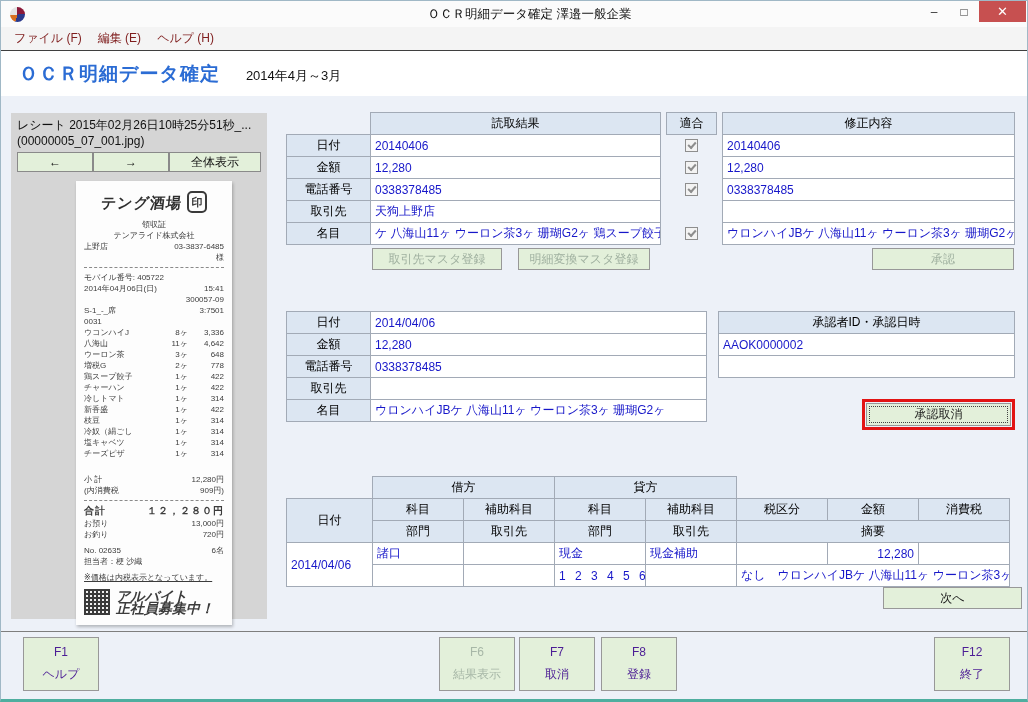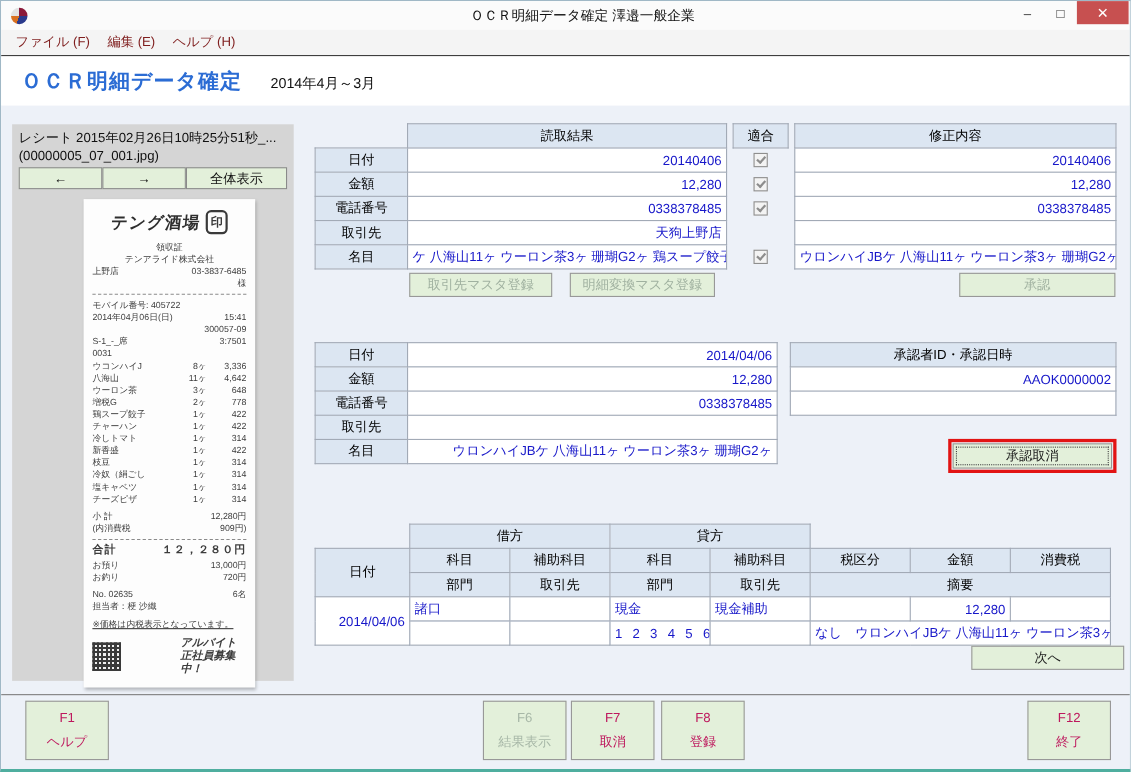--- a/index.html
+++ b/index.html
@@ -27,21 +27,21 @@
   .content{position:absolute;left:0;top:95px;width:1028px;height:535px;background:#edf1f8;}
   .fnbar{position:absolute;left:0;top:630px;width:1028px;height:68px;background:#edf1f8;border-top:1px solid #7e7e7e;}
   
   .gbtn{position:absolute;height:22px;background:#e3f0da;border:1px solid #989898;font-size:12px;
     display:flex;align-items:center;justify-content:center;box-sizing:border-box;color:#1a1a1a;}
   .gbtn.dis{color:#a0b1a0;}
   
   table.grid{position:absolute;border-collapse:collapse;table-layout:fixed;}
   .grid td{height:22px;padding:0 4px;font-size:12px;box-sizing:border-box;overflow:hidden;white-space:nowrap;}
   .grid td.h{background:#dce6f2;border:1px solid #a2aab6;text-align:center;color:#000;}
-  .grid td.v{background:#fff;border:1px solid #a2aab6;color:#1717c9;text-align:right;}
+  .grid td.v{background:#fff;border:1px solid #a2aab6;color:#1717c9;text-align:left;}
   .grid td.vl{text-align:left;}
   .grid td.vr{text-align:right;}
   .grid td.x{border:none;background:transparent;}
   .sp7{letter-spacing:3px;}
   .cb{width:13px;height:13px;margin:0 auto;background:#f3f3f3;border:1px solid #8e8e8e;position:relative;box-sizing:border-box;}
   .cb::after{content:"";position:absolute;left:2px;top:2px;width:6px;height:3px;
     border-left:2px solid #8d8d8d;border-bottom:2px solid #8d8d8d;transform:rotate(-48deg);}
   
   .receipt-panel{position:absolute;left:10px;top:17px;width:256px;height:506px;background:#d5d5d5;
     box-sizing:border-box;padding:4px 6px;}
@@ -63,29 +63,29 @@
   .r-item{display:flex;}
   .r-item .n{flex:1;}
   .r-item .q{width:22px;text-align:right;}
   .r-item .p{width:36px;text-align:right;}
   .r-big{font-size:10px;font-weight:bold;display:flex;justify-content:space-between;letter-spacing:1px;margin:2px 0;}
   .r-note{text-decoration:underline;margin-top:5px;}
   .r-recruit{display:flex;gap:6px;align-items:center;margin-top:6px;}
   .qr{width:26px;height:26px;flex:none;
     background:repeating-linear-gradient(0deg,#3a3a3a 0 2px,transparent 2px 4px),
                repeating-linear-gradient(90deg,#3a3a3a 0 2px,#f0f0f0 2px 4px);}
-  .r-rec{font-size:10px;font-weight:bold;font-style:italic;line-height:12px;margin-left:48px;}
+  .r-rec{font-size:14px;font-weight:bold;font-style:italic;line-height:12px;}
   
   .annot{position:absolute;left:861px;top:303px;width:153px;height:31px;border:3px solid #e21414;
     box-sizing:border-box;display:flex;align-items:center;justify-content:center;}
   .annot .inner{position:static;width:145px;height:23px;outline:1px dotted #444;outline-offset:-4px;}
   
   .fbtn{position:absolute;top:5px;width:76px;height:54px;background:#e3f0da;border:1px solid #989898;
     box-sizing:border-box;display:flex;flex-direction:column;align-items:center;justify-content:center;
-    gap:7px;font-size:12px;color:#be185d;}
+    gap:7px;font-size:12px;color:#4c1d95;}
   .fbtn.dis{color:#a7b7a7;}
 </style>
 </head>
 <body>
 
 <div class="window">
 
   <div class="titlebar">
     <div class="app-icon"></div>
     <div class="win-title">ＯＣＲ明細データ確定 澤邉一般企業</div>
@@ -195,21 +195,21 @@
         <div class="r-item">
             <span class="n">塩キャベツ</span>
             <span class="q">1ヶ</span>
             <span class="p">314</span>
           </div>
         <div class="r-item">
             <span class="n">チーズピザ</span>
             <span class="q">1ヶ</span>
             <span class="p">314</span>
           </div>
-        <div class="r-item" style="margin-top:5px">
+        <div class="r-item" style="margin-top:15px">
             <span class="n">小  計</span>
             <span class="p">12,280円</span>
           </div>
         <div class="r-item">
             <span class="n">(内消費税</span>
             <span class="p">909円)</span>
           </div>
         <div class="r-dash"></div>
         <div class="r-big">
             <span>合計</span>

